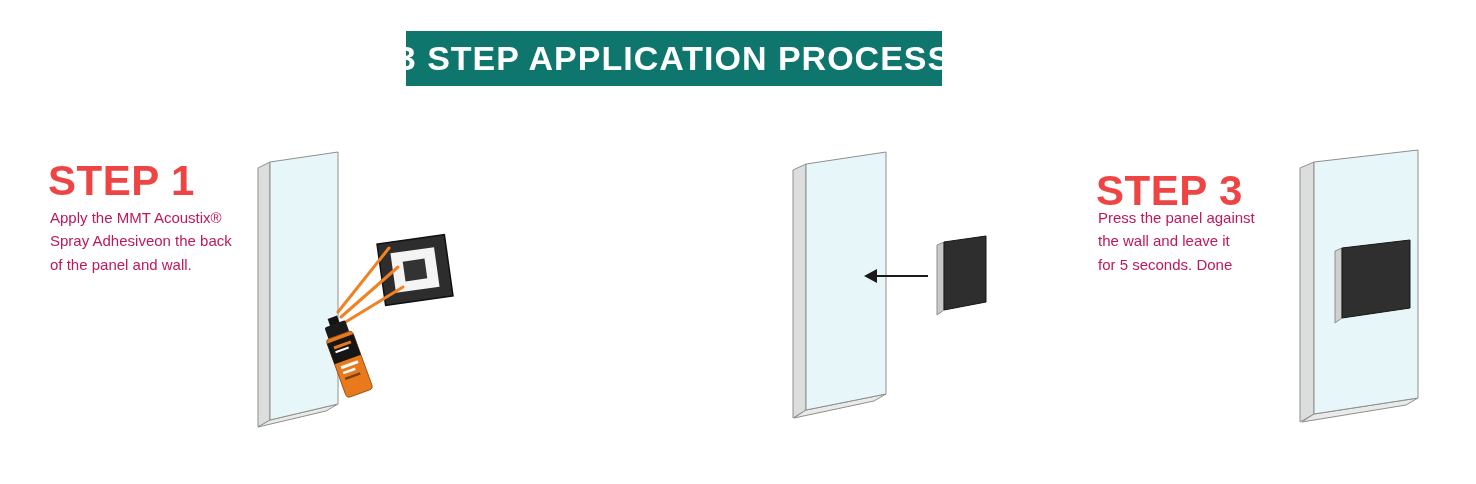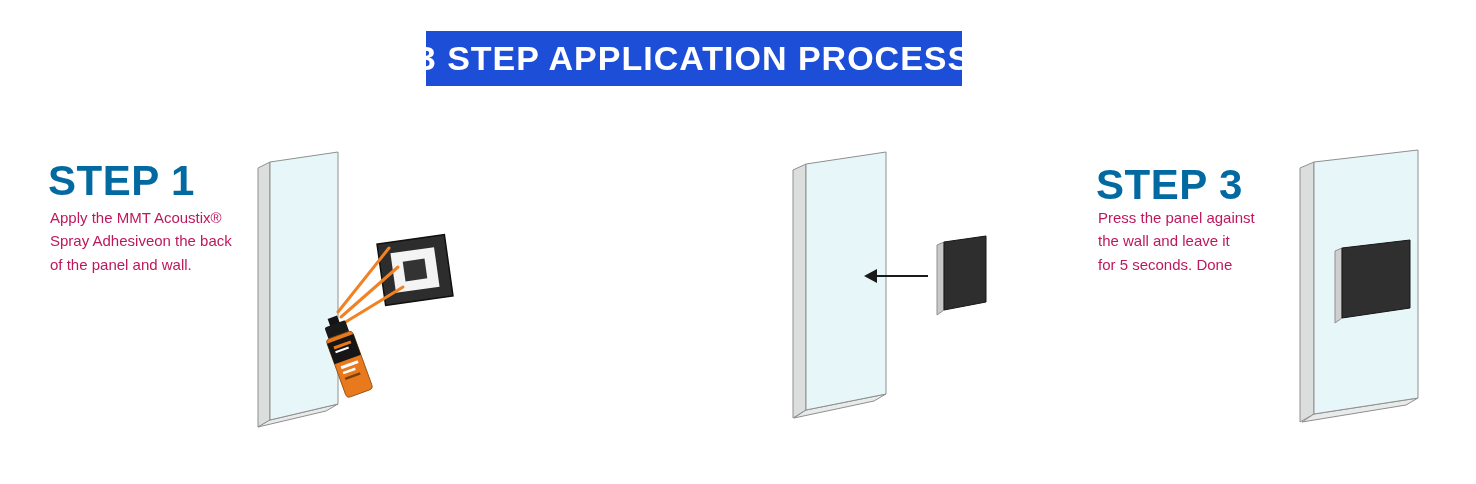--- a/index.html
+++ b/index.html
@@ -1,29 +1,29 @@
 <!DOCTYPE html>
 <html><head>
 <meta charset="utf-8">
 <style>
   html,body { margin:0; padding:0; background:#ffffff; }
   .canvas {
     position:relative; width:1476px; height:484px; background:#ffffff;
     font-family:"Liberation Sans", sans-serif; overflow:hidden;
   }
   .banner {
-    position:absolute; left:426px; top:31px; width:536px; height:55px;
-    background:#1d4ed8; display:flex; align-items:center; justify-content:center;
+    position:absolute; left:406px; top:31px; width:536px; height:55px;
+    background:#0f766e; display:flex; align-items:center; justify-content:center;
   }
   .banner-text {
     color:#ffffff; font-size:34px; font-weight:bold; letter-spacing:1px;
     white-space:nowrap;
   }
   .step-heading {
-    position:absolute; margin:0; color:#0369a1; font-size:42px;
+    position:absolute; margin:0; color:#ef4444; font-size:42px;
     font-weight:bold; letter-spacing:0.5px; line-height:1;
   }
   .step-body {
     position:absolute; margin:0; color:#be185d; font-size:15px;
     font-weight:normal; line-height:1.55; white-space:pre-line;
   }
   .illo { position:absolute; }
 </style>
 </head>
 <body>
@@ -78,21 +78,21 @@
     <g stroke-linejoin="round">
       <polygon points="157,99 164,96 164,164 157,169" fill="#C8C8C8" stroke="#8f8f8f" stroke-width="1"></polygon>
       <polygon points="164,96 206,90 206,156 164,164" fill="#2E2E2E" stroke="#161616" stroke-width="1"></polygon>
     </g>
     <g>
       <line x1="148" y1="130" x2="96" y2="130" stroke="#1A1A1A" stroke-width="2"></line>
       <polygon points="84,130 97,123 97,137" fill="#1A1A1A"></polygon>
     </g>
   </svg>
 
-  <h2 class="step-heading" style="left:1096px; top:164px;">STEP 3</h2>
+  <h2 class="step-heading" style="left:1096px; top:170px;">STEP 3</h2>
   <p class="step-body" style="left:1098px; top:206px; width:200px;">Press the panel against
 the wall and leave it
 for 5 seconds. Done</p>
 
   <svg class="illo" style="left:1288px; top:146px;" width="160" height="295" viewBox="0 0 160 295">
     <g stroke="#8f8f8f" stroke-width="1" stroke-linejoin="round">
       <polygon points="12,22 26,16 26,268 12,276" fill="#DCDDDD"></polygon>
       <polygon points="26,268 130,252 118,259 14,276" fill="#E9EAEA"></polygon>
       <polygon points="26,16 130,4 130,252 26,268" fill="#E7F7F9"></polygon>
     </g>

